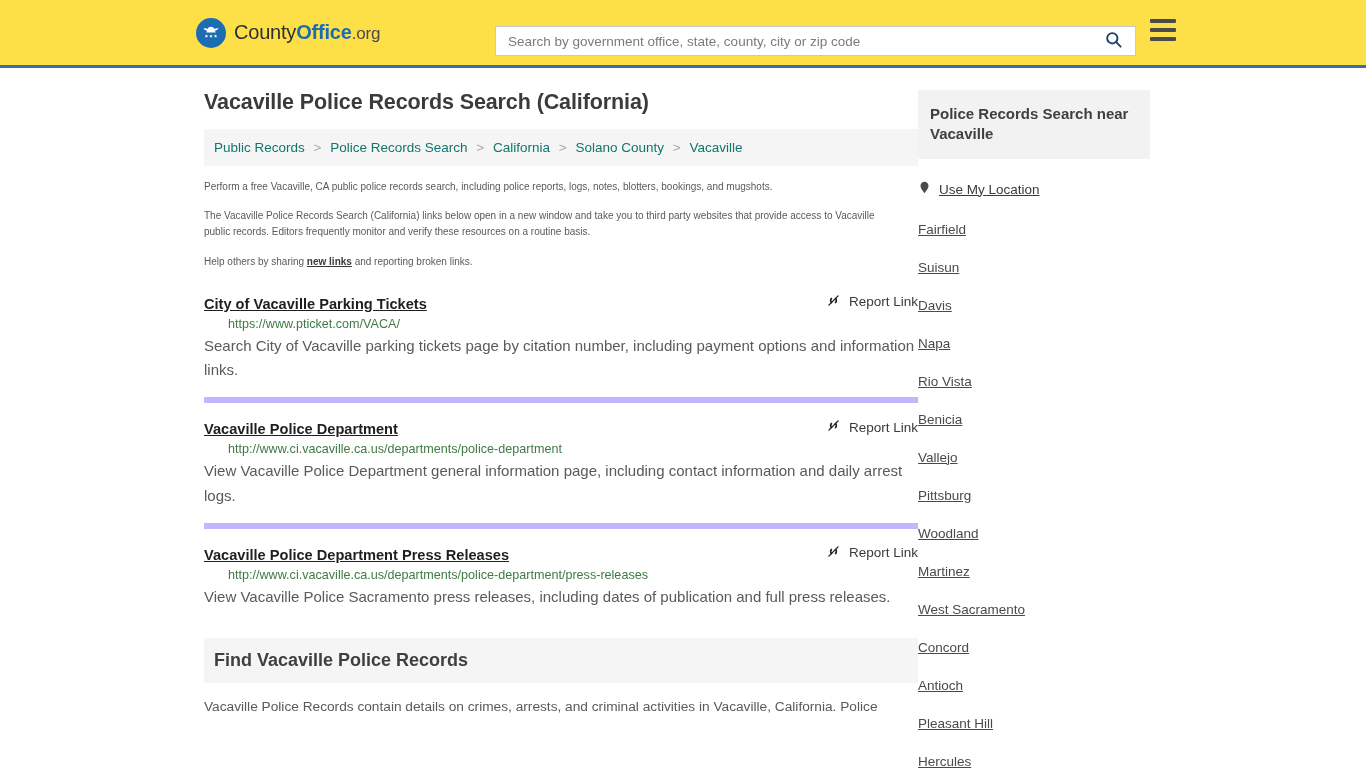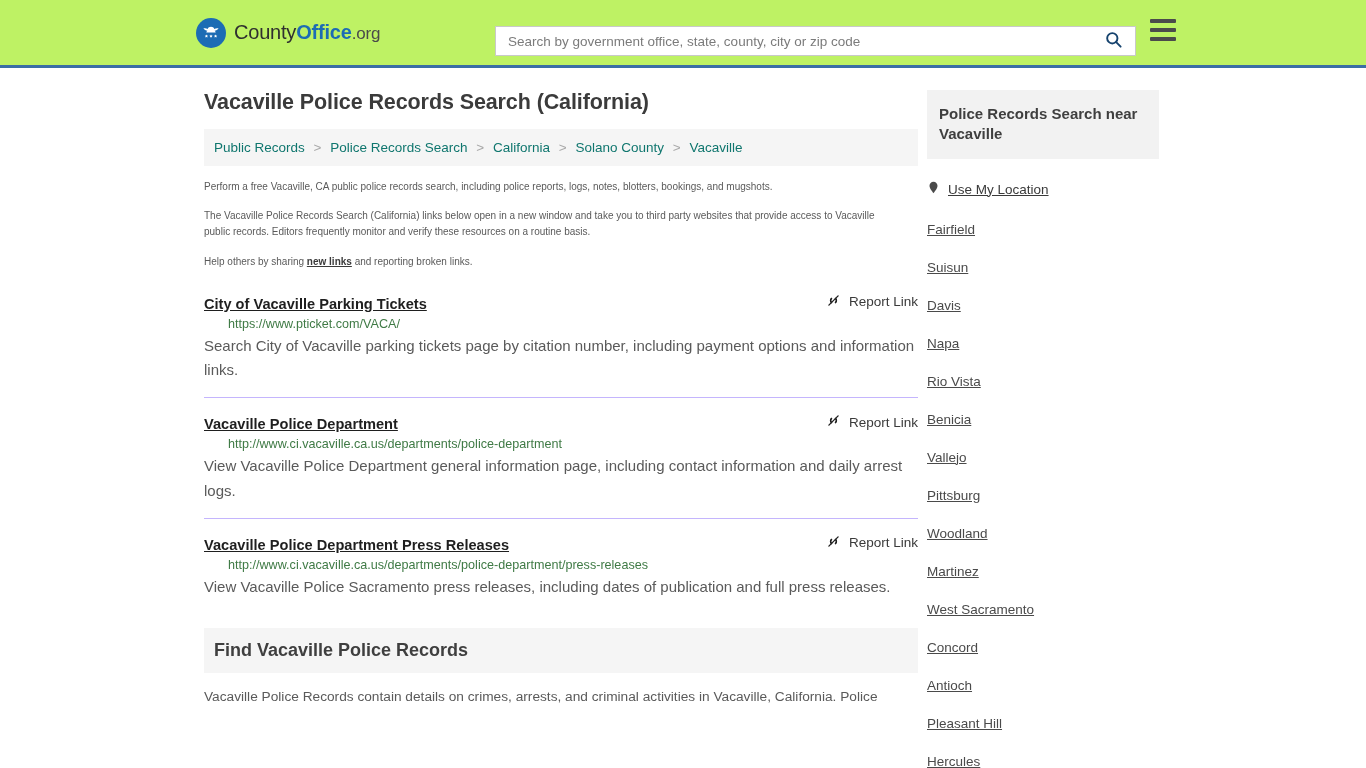--- a/index.html
+++ b/index.html
@@ -9,21 +9,21 @@
     width: 1366px; height: 768px;
     overflow: hidden;
     background: #ffffff;
     font-family: "Liberation Sans", sans-serif;
     -webkit-font-smoothing: antialiased;
   }
 
   
   .site-header {
     height: 68px;
-    background: #bef264;
+    background: #fde047;
     border-bottom: 3px solid #3a6ea5;
     display: flex;
     align-items: center;
     position: relative;
   }
   .brand {
     display: flex;
     align-items: center;
     gap: 8px;
     margin-left: 196px;
@@ -86,21 +86,21 @@
   .hamburger span {
     display: block; height: 4px; width: 100%;
     background: #4b4b4b; border-radius: 1px;
   }
 
   
   .page {
     width: 1366px;
     padding: 0 196px 0 204px;
     display: flex;
-    gap: 9px;
+    gap: 0;
   }
   .main-col { width: 714px; flex: none; }
   .side-col { width: 232px; flex: none; }
 
   h1.page-title {
     font-size: 21.5px;
     color: #3b3b3b;
     margin: 22px 0 14px 0;
     font-weight: bold;
     letter-spacing: -0.1px;
@@ -125,21 +125,21 @@
   .intro a.inline-link {
     color: #3a3a3a;
     font-weight: bold;
     text-decoration: underline;
   }
 
   
   .results { margin-top: 22px; }
   .result {
     padding: 0 0 15px 0;
-    border-bottom: 1px solid #c4b5fd;
+    border-bottom: 6px solid #c4b5fd;
     margin-bottom: 14px;
   }
   .result:last-child { border-bottom: none; }
   .result-head {
     display: flex;
     align-items: baseline;
     justify-content: space-between;
   }
   .result-title {
     font-size: 14.6px;

